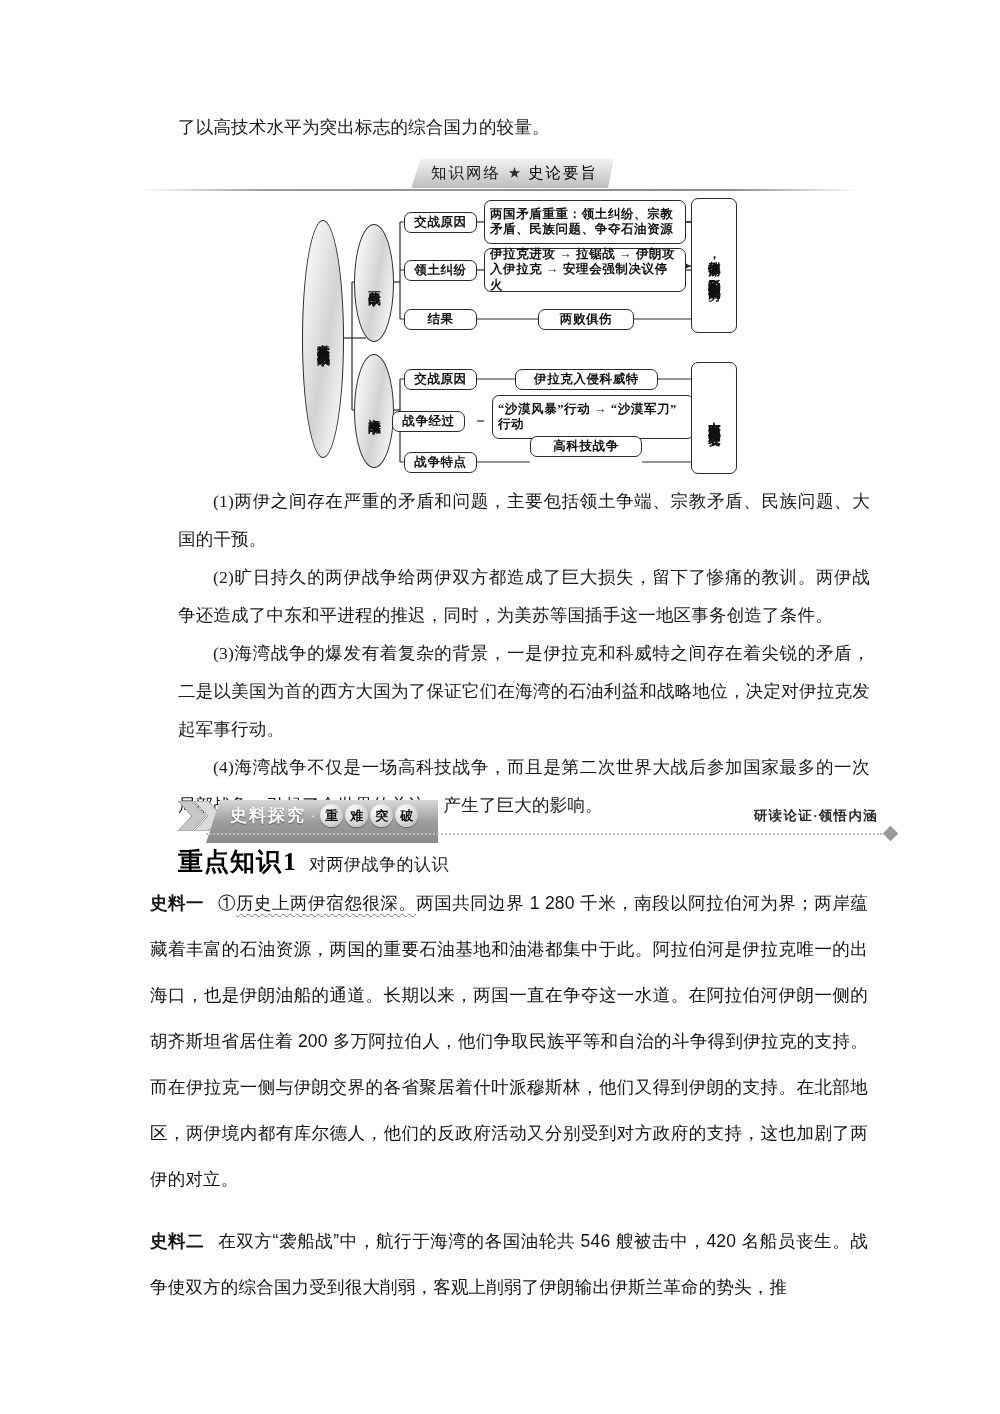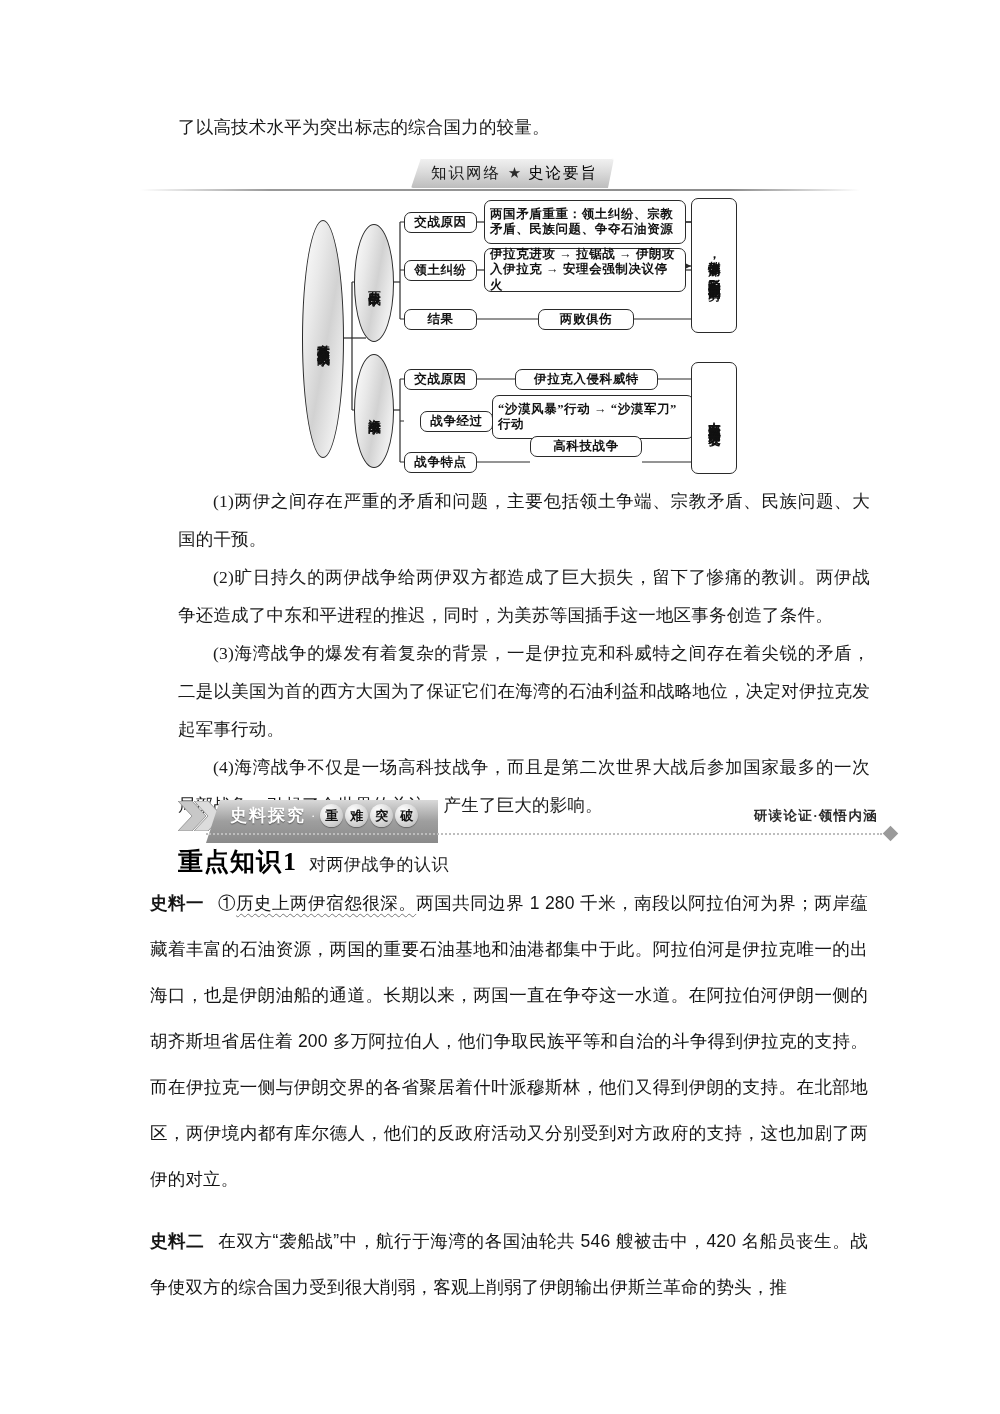--- a/index.html
+++ b/index.html
@@ -127,21 +127,21 @@
 
   
   .lbl{
     height:21px;width:73px;
     justify-content:center;
   }
   #lbl-a1{left:104px;top:20px;}
   #lbl-a2{left:104px;top:68px;}
   #lbl-a3{left:104px;top:117px;}
   #lbl-b1{left:104px;top:177px;}
-  #lbl-b2{left:120px;top:219px;}
+  #lbl-b2{left:92px;top:219px;}
   #lbl-b3{left:104px;top:260px;}
 
   
   #box-a1{left:184px;top:8px;width:202px;height:44px;}
   #box-a2{left:184px;top:56px;width:202px;height:44px;}
   #box-a3{left:238px;top:117px;width:96px;height:21px;justify-content:center;}
   #box-b1{left:215px;top:177px;width:143px;height:21px;justify-content:center;}
   #box-b2{left:184px;top:203px;width:202px;height:44px;margin-left:8px;}
   #box-b3{left:230px;top:244px;width:112px;height:21px;justify-content:center;}
 

